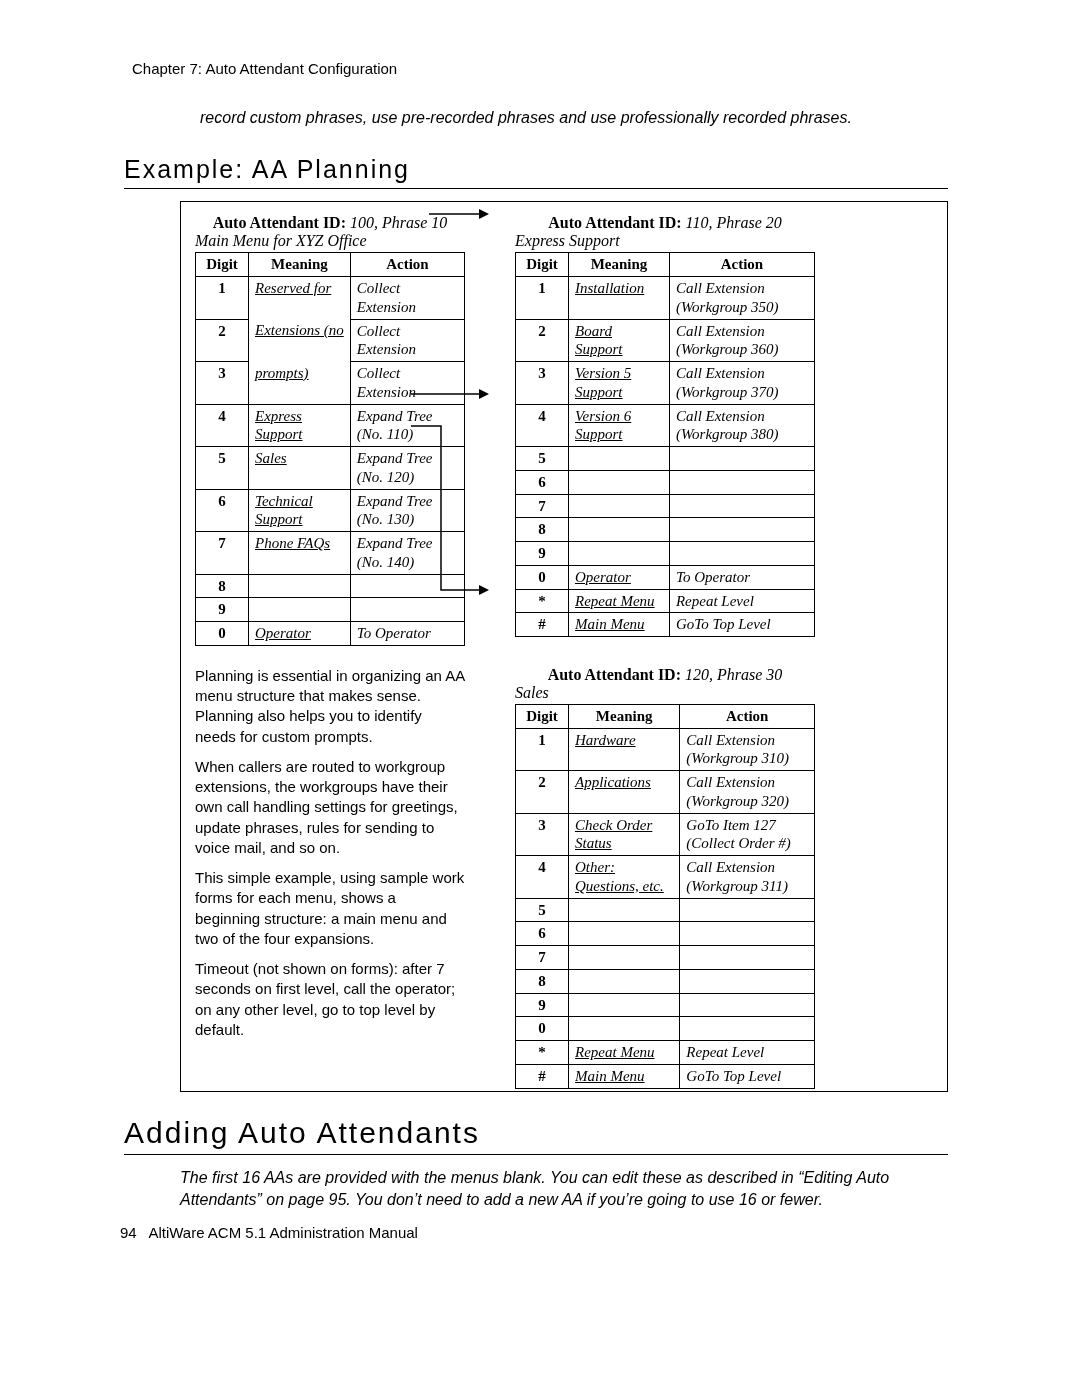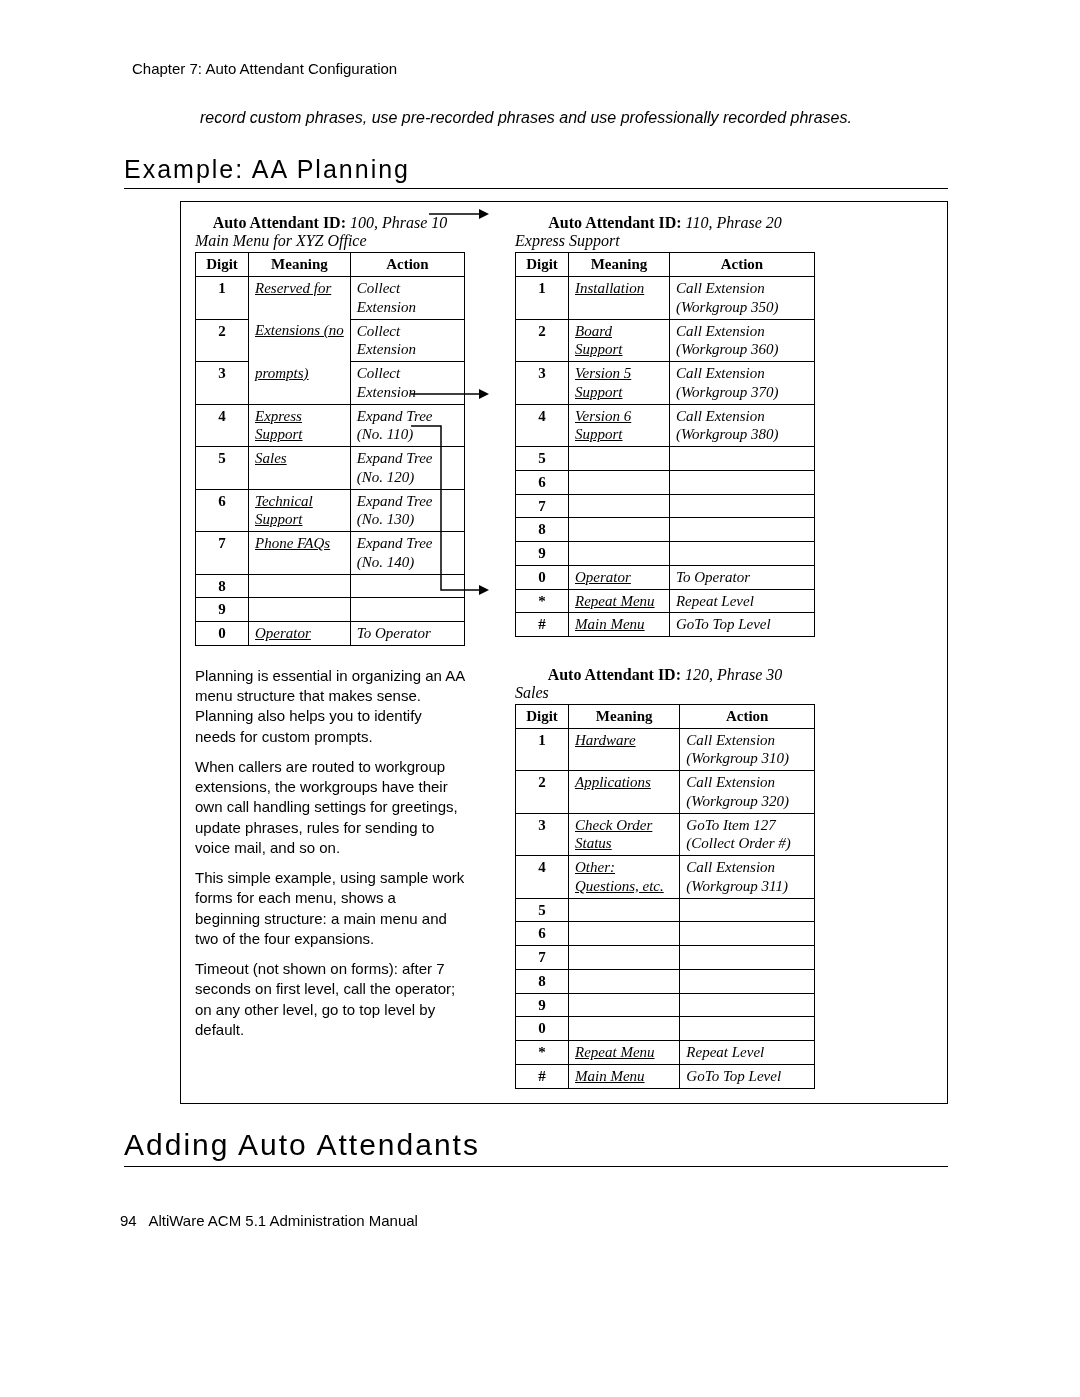--- a/index.html
+++ b/index.html
@@ -37,21 +37,21 @@
     font-family: Arial, Helvetica, sans-serif;
     font-size: 25px;
     letter-spacing: 2px;
     border-bottom: 1px solid #000;
     padding-bottom: 4px;
     margin: 10px 12px 12px 4px;
   }
   .figure-box {
     border: 1px solid #000;
     margin: 0 12px 24px 60px;
-    padding: 12px 14px 14px 14px;
+    padding: 12px 14px 2px 14px;
     box-sizing: border-box;
     position: relative;
   }
 
   
   .aa-title {
     text-align: center;
     font-family: 'Times New Roman', Times, serif;
     font-size: 16px;
   }
@@ -95,21 +95,21 @@
 
   .body-text {
     font-family: Arial, Helvetica, sans-serif;
     font-size: 15px;
     line-height: 1.35;
     margin: 0 0 10px 0;
   }
 
   .footer {
     position: absolute;
-    bottom: 60px;
+    bottom: 48px;
     left: 120px;
     font-family: Arial, Helvetica, sans-serif;
     font-size: 15px;
   }
 
   
   .arrow {
     position: absolute;
     pointer-events: none;
   }
@@ -369,19 +369,20 @@
                 <td class="action">GoTo Top Level</td>
               </tr>
         </tbody>
           </table>
       </div>
     </div>
   </div>
 
   <div class="section-heading" style="font-size:30px;">Adding Auto Attendants</div>
 
+  <div class="intro-para" style="margin-left:60px;">The first 16 AAs are provided with the menus blank. You can edit these as described in “Editing Auto Attendants” on page 95. You don’t need to add a new AA if you’re going to use 16 or fewer.</div>
 
   <div class="footer">
     <span>94</span>&nbsp;&nbsp;
     <span>AltiWare ACM 5.1 Administration Manual</span>
   </div>
 
 </div>
 
 </body></html>

